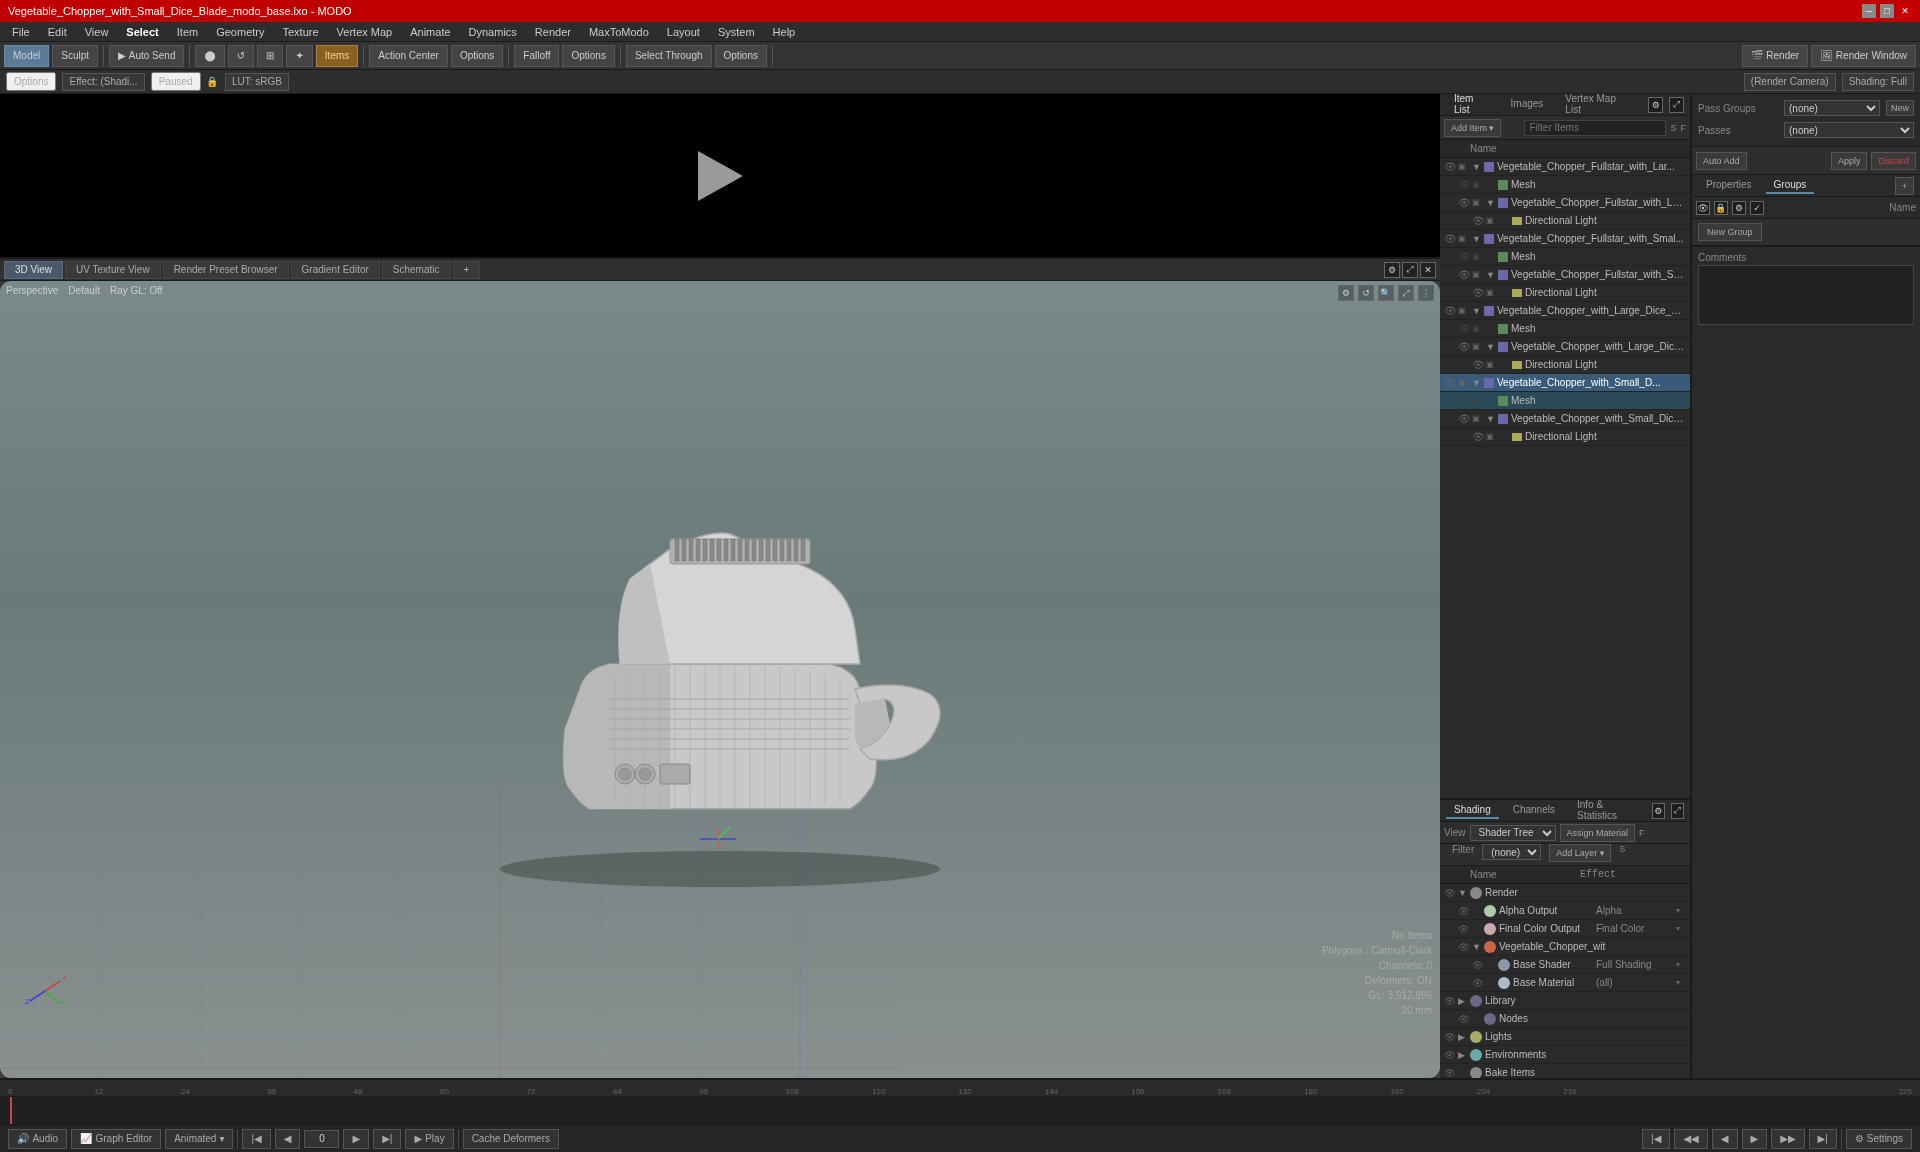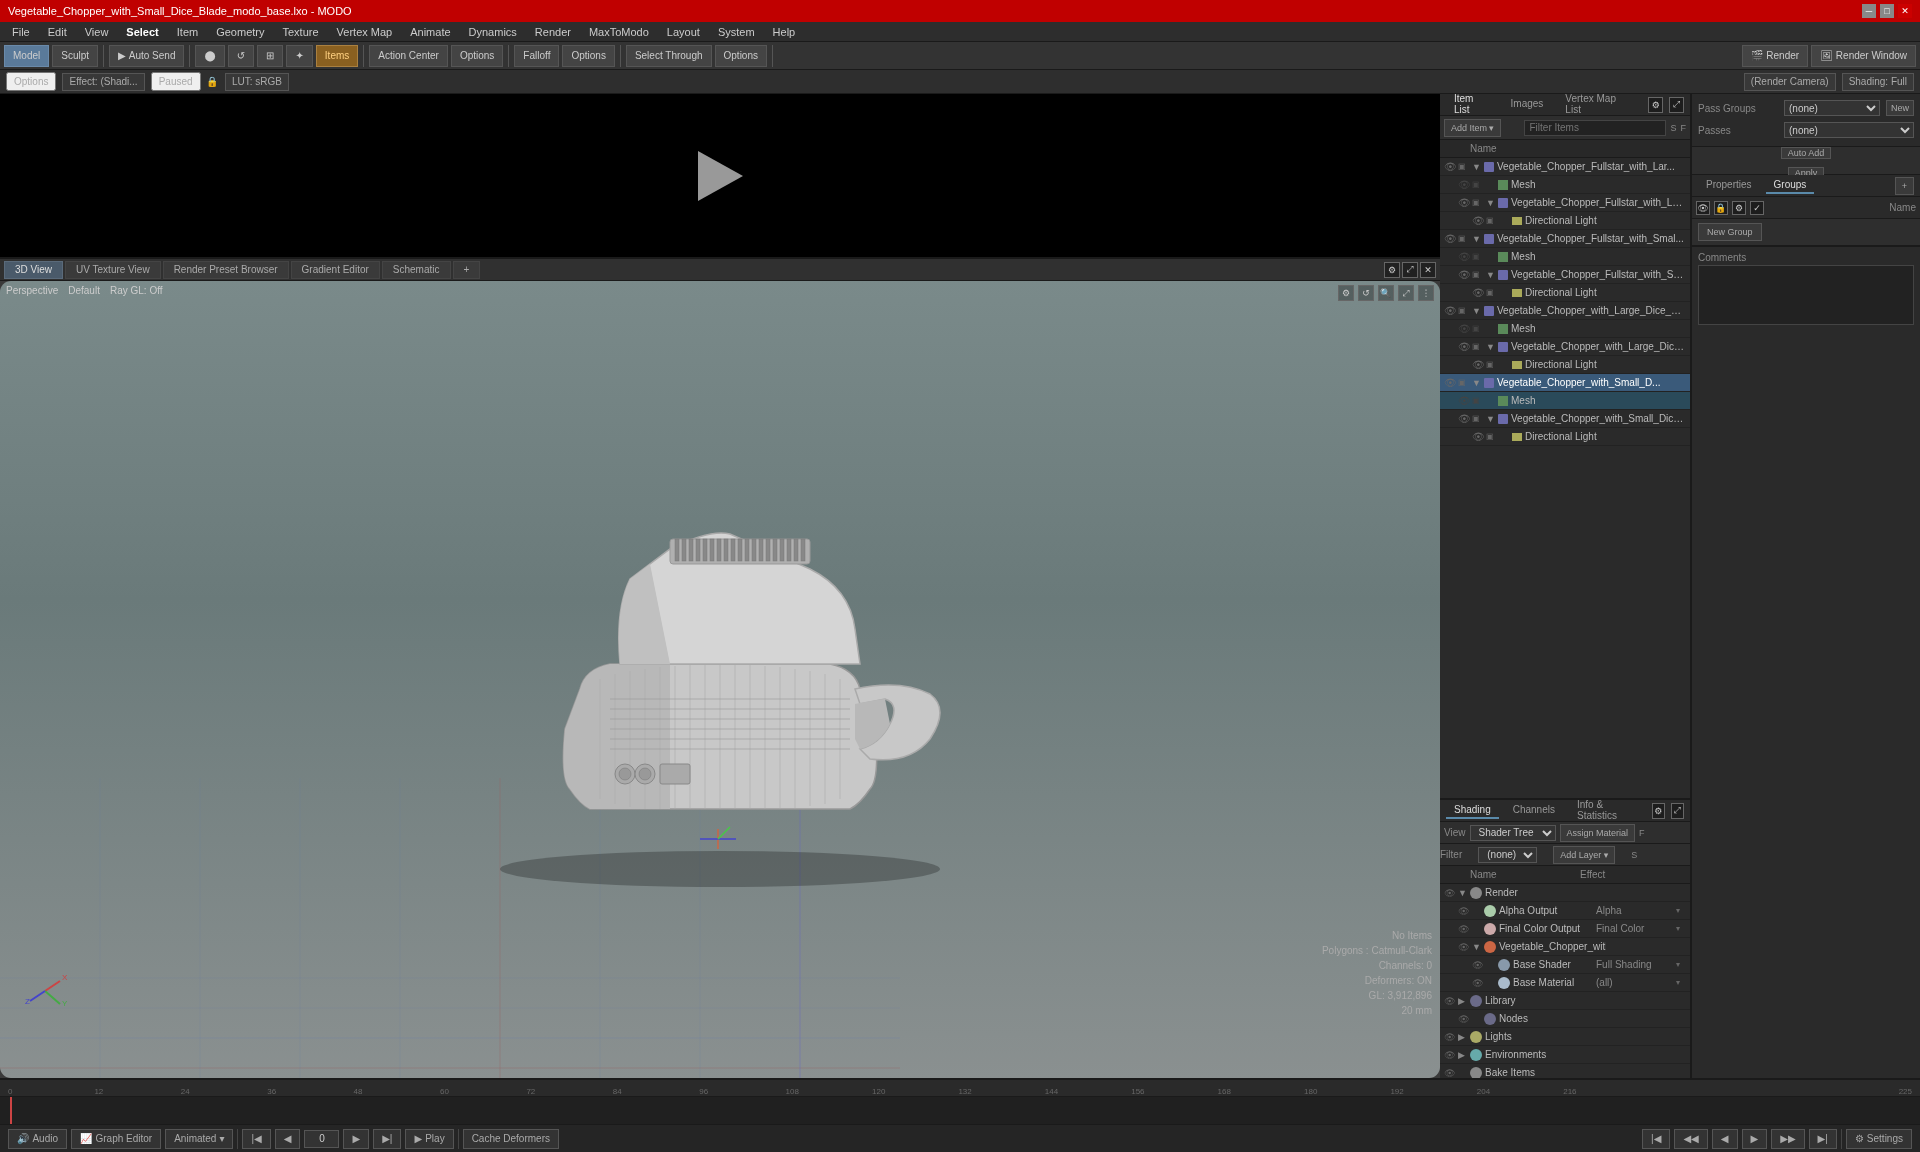--- a/index.html
+++ b/index.html
@@ -963,32 +963,32 @@
         <span style="font-size:10px;color:#888;">View</span>
         <select class="shader-select">
           <option>Shader Tree</option>
         </select>
         <button class="il-btn">
           <span>Assign Material</span>
         </button>
         <div style="font-size:9px;color:#888;">F</div>
       </div>
 
-      <div style="height:22px;background:#2e2e2e;display:flex;align-items:center;padding:0 0;gap:16px;border-bottom:1px solid #1a1a1a;">
+      <div style="height:22px;background:#2e2e2e;display:flex;align-items:flex-start;padding:0 12px;gap:8px;border-bottom:1px solid #1a1a1a;">
         <span style="font-size:10px;color:#888;">Filter</span>
         <select class="shader-select">
           <option>(none)</option>
         </select>
         <button class="il-btn">Add Layer ▾</button>
         <div style="font-size:9px;color:#888;">S</div>
       </div>
 
       <div id="shader-cols">
         <span class="col-header">Name</span>
-        <span style="font-size:10px;color:#888;width:80px;">Effect</span>
+        <span style="font-size:10px;color:#888;width:80px;font-family:Liberation Mono, monospace;">Effect</span>
       </div>
 
       <div id="shader-content">
 
         <div class="shader-row">
           <span class="shader-eye">👁</span>
           <span class="shader-expand">▼</span>
           <span class="shader-icon-ball" style="background:#888;"></span>
           <span class="shader-name">Render</span>
           <span class="shader-effect"></span>
@@ -1084,21 +1084,21 @@
         <button class="pass-new-btn">New</button>
       </div>
       <div class="pass-row" style="margin-top:2px;">
         <span class="pass-label">Passes</span>
         <select class="pass-select">
           <option>(none)</option>
         </select>
       </div>
     </div>
 
-    <div id="far-right-toolbar" style="height:28px;background:#2e2e2e;display:flex;align-items:center;padding:0 4px;gap:4px;border-bottom:1px solid #1a1a1a;flex-direction:column;">
+    <div id="far-right-toolbar" style="height:28px;background:#2e2e2e;display:flex;align-items:center;padding:0 4px;gap:4px;border-bottom:1px solid #1a1a1a;">
       <button class="fr-btn">Auto Add</button>
       <div style="flex:1;"></div>
       <button class="fr-btn">Apply</button>
       <button class="fr-btn" style="color:#cc4444;">Discard</button>
     </div>
 
     <div id="far-right-top">
       <span class="panel-tab">Properties</span>
       <span class="panel-tab active">Groups</span>
       <div style="flex:1;"></div>

